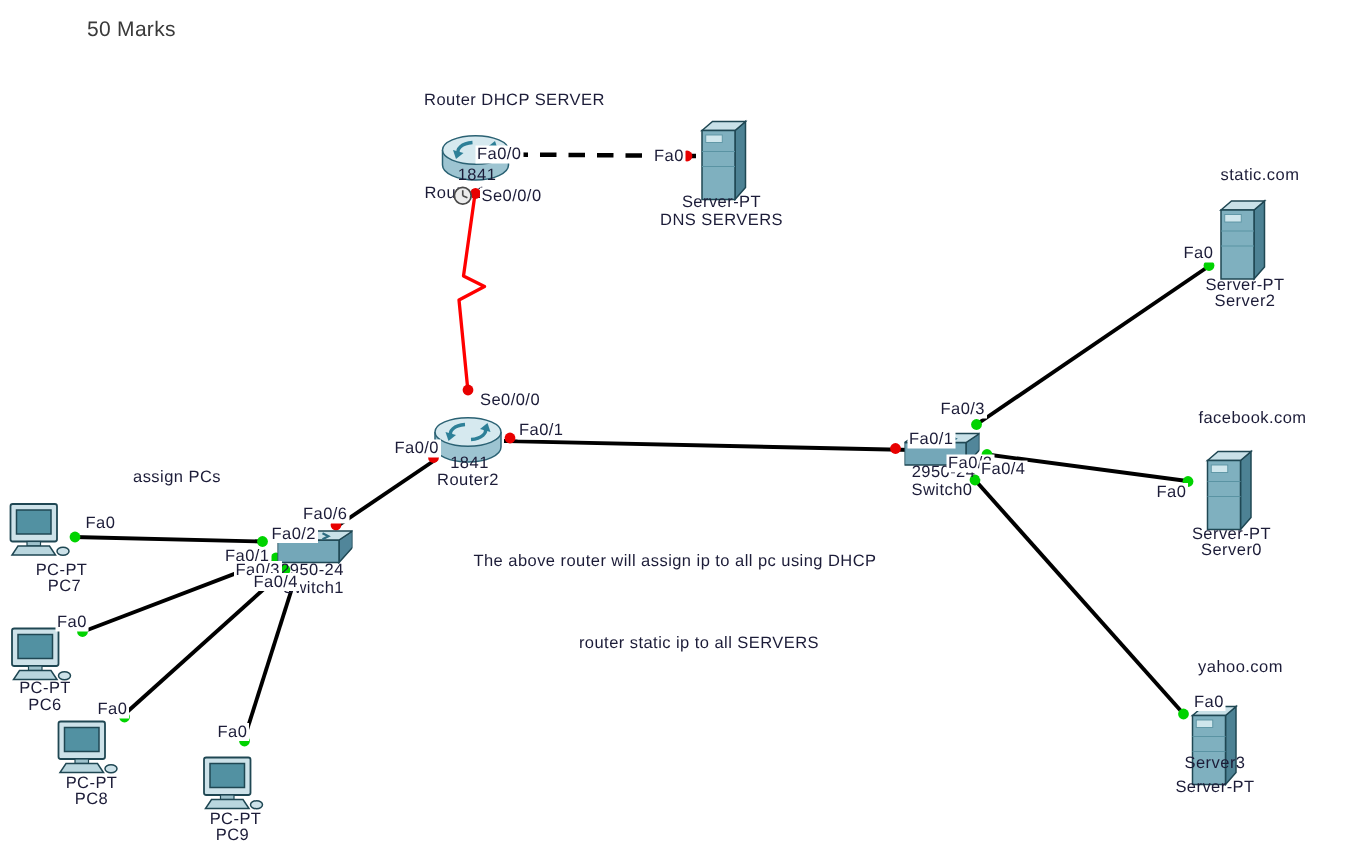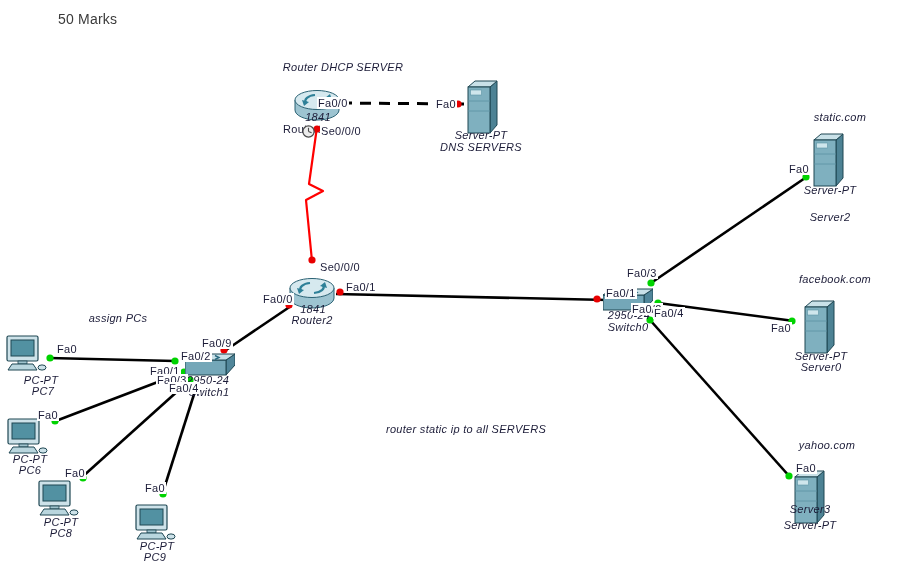--- a/index.html
+++ b/index.html
@@ -4,21 +4,21 @@
 <style>
   html,body{margin:0;padding:0;background:#fff;}
   #canvas{position:relative;width:900px;height:565px;background:#ffffff;overflow:hidden;
           font-family:"Liberation Sans",sans-serif;}
   svg.layer{position:absolute;left:0;top:0;}
   #links{z-index:1;}
   #serial{z-index:4;}
   .icon{position:absolute;z-index:2;}
   .lbl{position:absolute;z-index:3;font-size:11px;line-height:11px;letter-spacing:.3px;
        color:#1c1c38;white-space:nowrap;}
-  .ctr{transform:translateX(-50%);font-style:italic;}
+  .ctr{transform:translateX(-50%);}
   .plbl{position:absolute;z-index:6;font-size:11px;line-height:12px;letter-spacing:.3px;
         color:#1c1c38;background:#fff;padding:0 1px;white-space:nowrap;}
   .marks{font-size:14px;color:#3a3a3a;letter-spacing:.2px;}
   .note{color:#1c1c38;}
   #clock{position:absolute;z-index:5;}
 </style>
 </head>
 <body>
 
 <div id="canvas">
@@ -145,27 +145,28 @@
   <div class="lbl ctr" style="left:41px;top:375px">PC-PT</div>
   <div class="lbl ctr" style="left:43px;top:386px">PC7</div>
   <div class="lbl ctr" style="left:30px;top:454px">PC-PT</div>
   <div class="lbl ctr" style="left:30px;top:465px">PC6</div>
   <div class="lbl ctr" style="left:61px;top:517px">PC-PT</div>
   <div class="lbl ctr" style="left:61px;top:528px">PC8</div>
   <div class="lbl ctr" style="left:157px;top:541px">PC-PT</div>
   <div class="lbl ctr" style="left:155px;top:552px">PC9</div>
   <div class="lbl ctr" style="left:840px;top:112px">static.com</div>
   <div class="lbl ctr" style="left:830px;top:185px">Server-PT</div>
-  <div class="lbl ctr" style="left:830px;top:212px">Server2</div>
+  <div class="lbl ctr" style="left:830px;top:196px">Server2</div>
   <div class="lbl ctr" style="left:835px;top:274px">facebook.com</div>
   <div class="lbl ctr" style="left:821px;top:351px">Server-PT</div>
   <div class="lbl ctr" style="left:821px;top:362px">Server0</div>
   <div class="lbl ctr" style="left:827px;top:440px">yahoo.com</div>
   <div class="lbl ctr" style="left:810px;top:520px">Server-PT</div>
   <div class="lbl ctr" style="left:810px;top:504px">Server3</div>
+  <div class="lbl ctr note" style="left:450px;top:369px">The above router will assign ip to all pc using DHCP</div>
   <div class="lbl ctr note" style="left:466px;top:424px">router static ip to all SERVERS</div>
 
   <svg id="serial" class="layer" width="900" height="565">
     <polyline points="317,127 309,184 323,191 306,200 312,261" fill="none" stroke="#ff0000" stroke-width="2.2" stroke-linejoin="round"></polyline>
     <circle cx="317" cy="129" r="3.6" fill="#e80000"></circle>
     <circle cx="312" cy="260" r="3.6" fill="#e80000"></circle>
   </svg>
 
   <div id="clock" style="left:302px;top:124px">
     <svg width="13" height="13">
@@ -178,21 +179,21 @@
   <div class="plbl" style="left:317px;top:97px">Fa0/0</div>
   <div class="plbl" style="left:320px;top:125px">Se0/0/0</div>
   <div class="plbl" style="left:435px;top:98px">Fa0</div>
   <div class="plbl" style="left:319px;top:261px">Se0/0/0</div>
   <div class="plbl" style="left:345px;top:281px">Fa0/1</div>
   <div class="plbl" style="left:262px;top:293px">Fa0/0</div>
   <div class="plbl" style="left:626px;top:267px">Fa0/3</div>
   <div class="plbl" style="left:605px;top:287px">Fa0/1</div>
   <div class="plbl" style="left:631px;top:303px">Fa0/2</div>
   <div class="plbl" style="left:653px;top:307px">Fa0/4</div>
-  <div class="plbl" style="left:201px;top:337px">Fa0/9</div>
+  <div class="plbl" style="left:201px;top:337px">Fa0/6</div>
   <div class="plbl" style="left:180px;top:350px">Fa0/2</div>
   <div class="plbl" style="left:149px;top:365px">Fa0/1</div>
   <div class="plbl" style="left:156px;top:374px">Fa0/3</div>
   <div class="plbl" style="left:168px;top:382px">Fa0/4</div>
   <div class="plbl" style="left:56px;top:343px">Fa0</div>
   <div class="plbl" style="left:37px;top:409px">Fa0</div>
   <div class="plbl" style="left:64px;top:467px">Fa0</div>
   <div class="plbl" style="left:144px;top:482px">Fa0</div>
   <div class="plbl" style="left:788px;top:163px">Fa0</div>
   <div class="plbl" style="left:770px;top:322px">Fa0</div>

